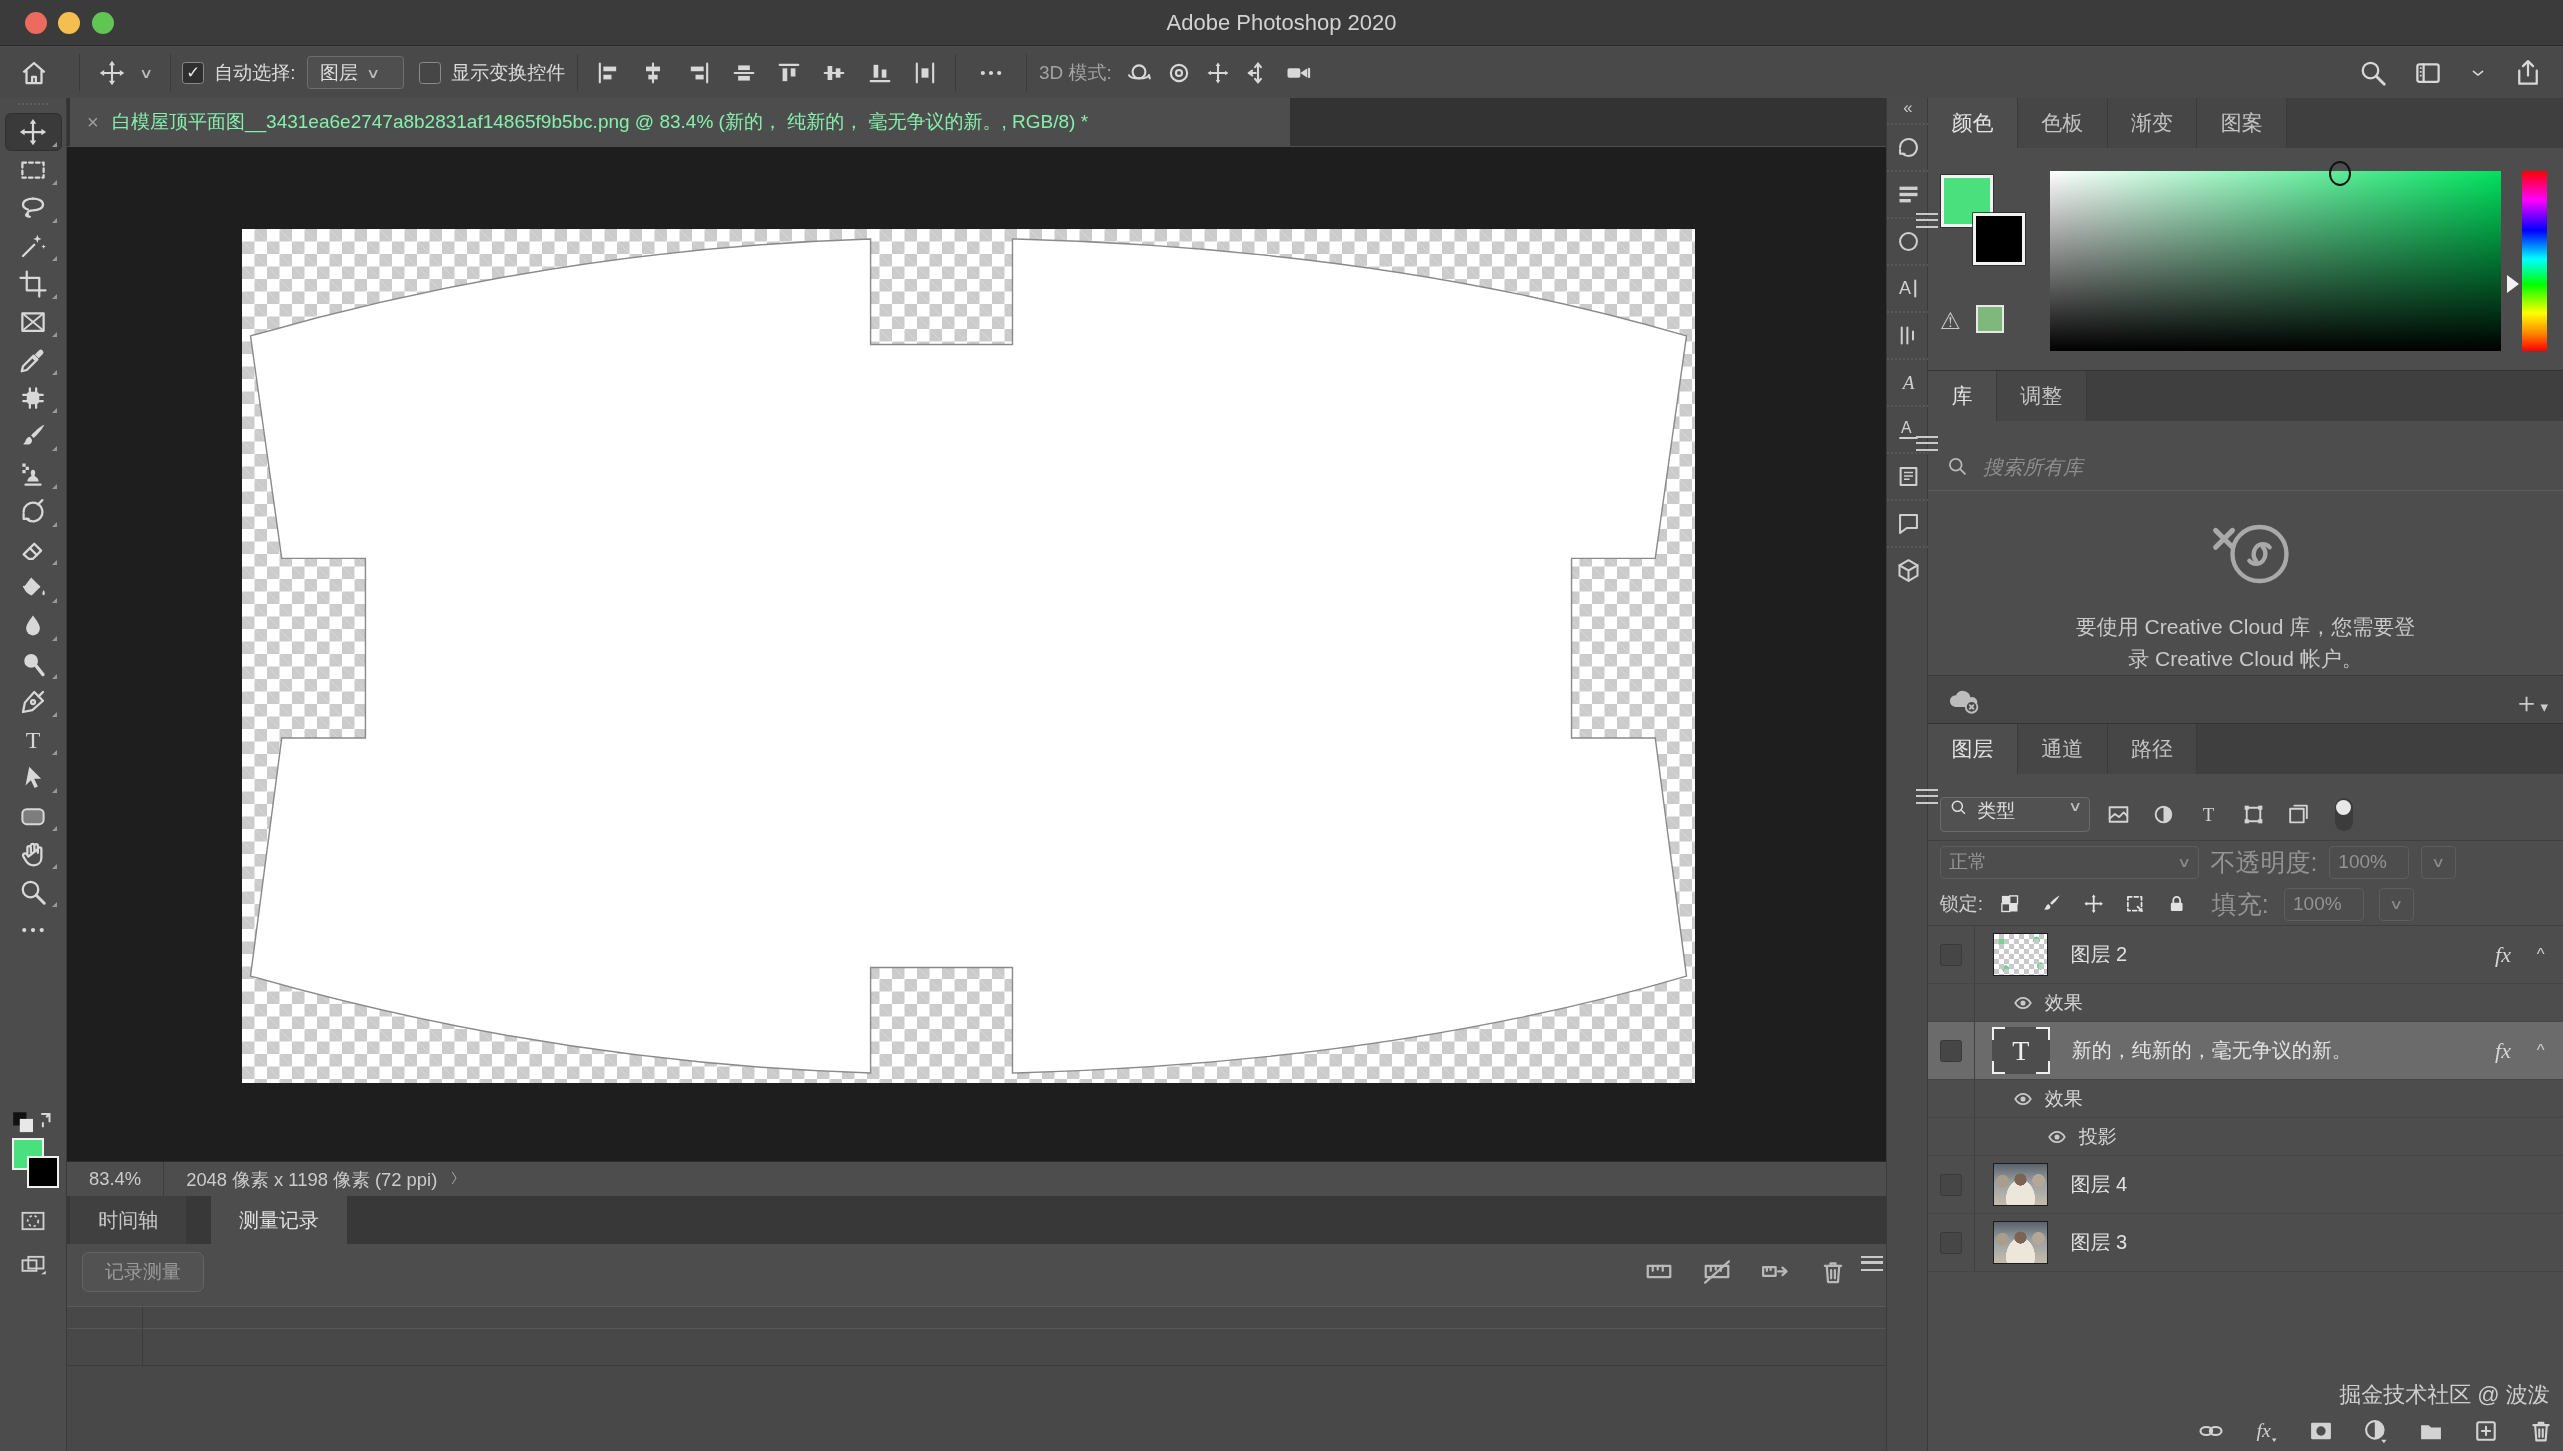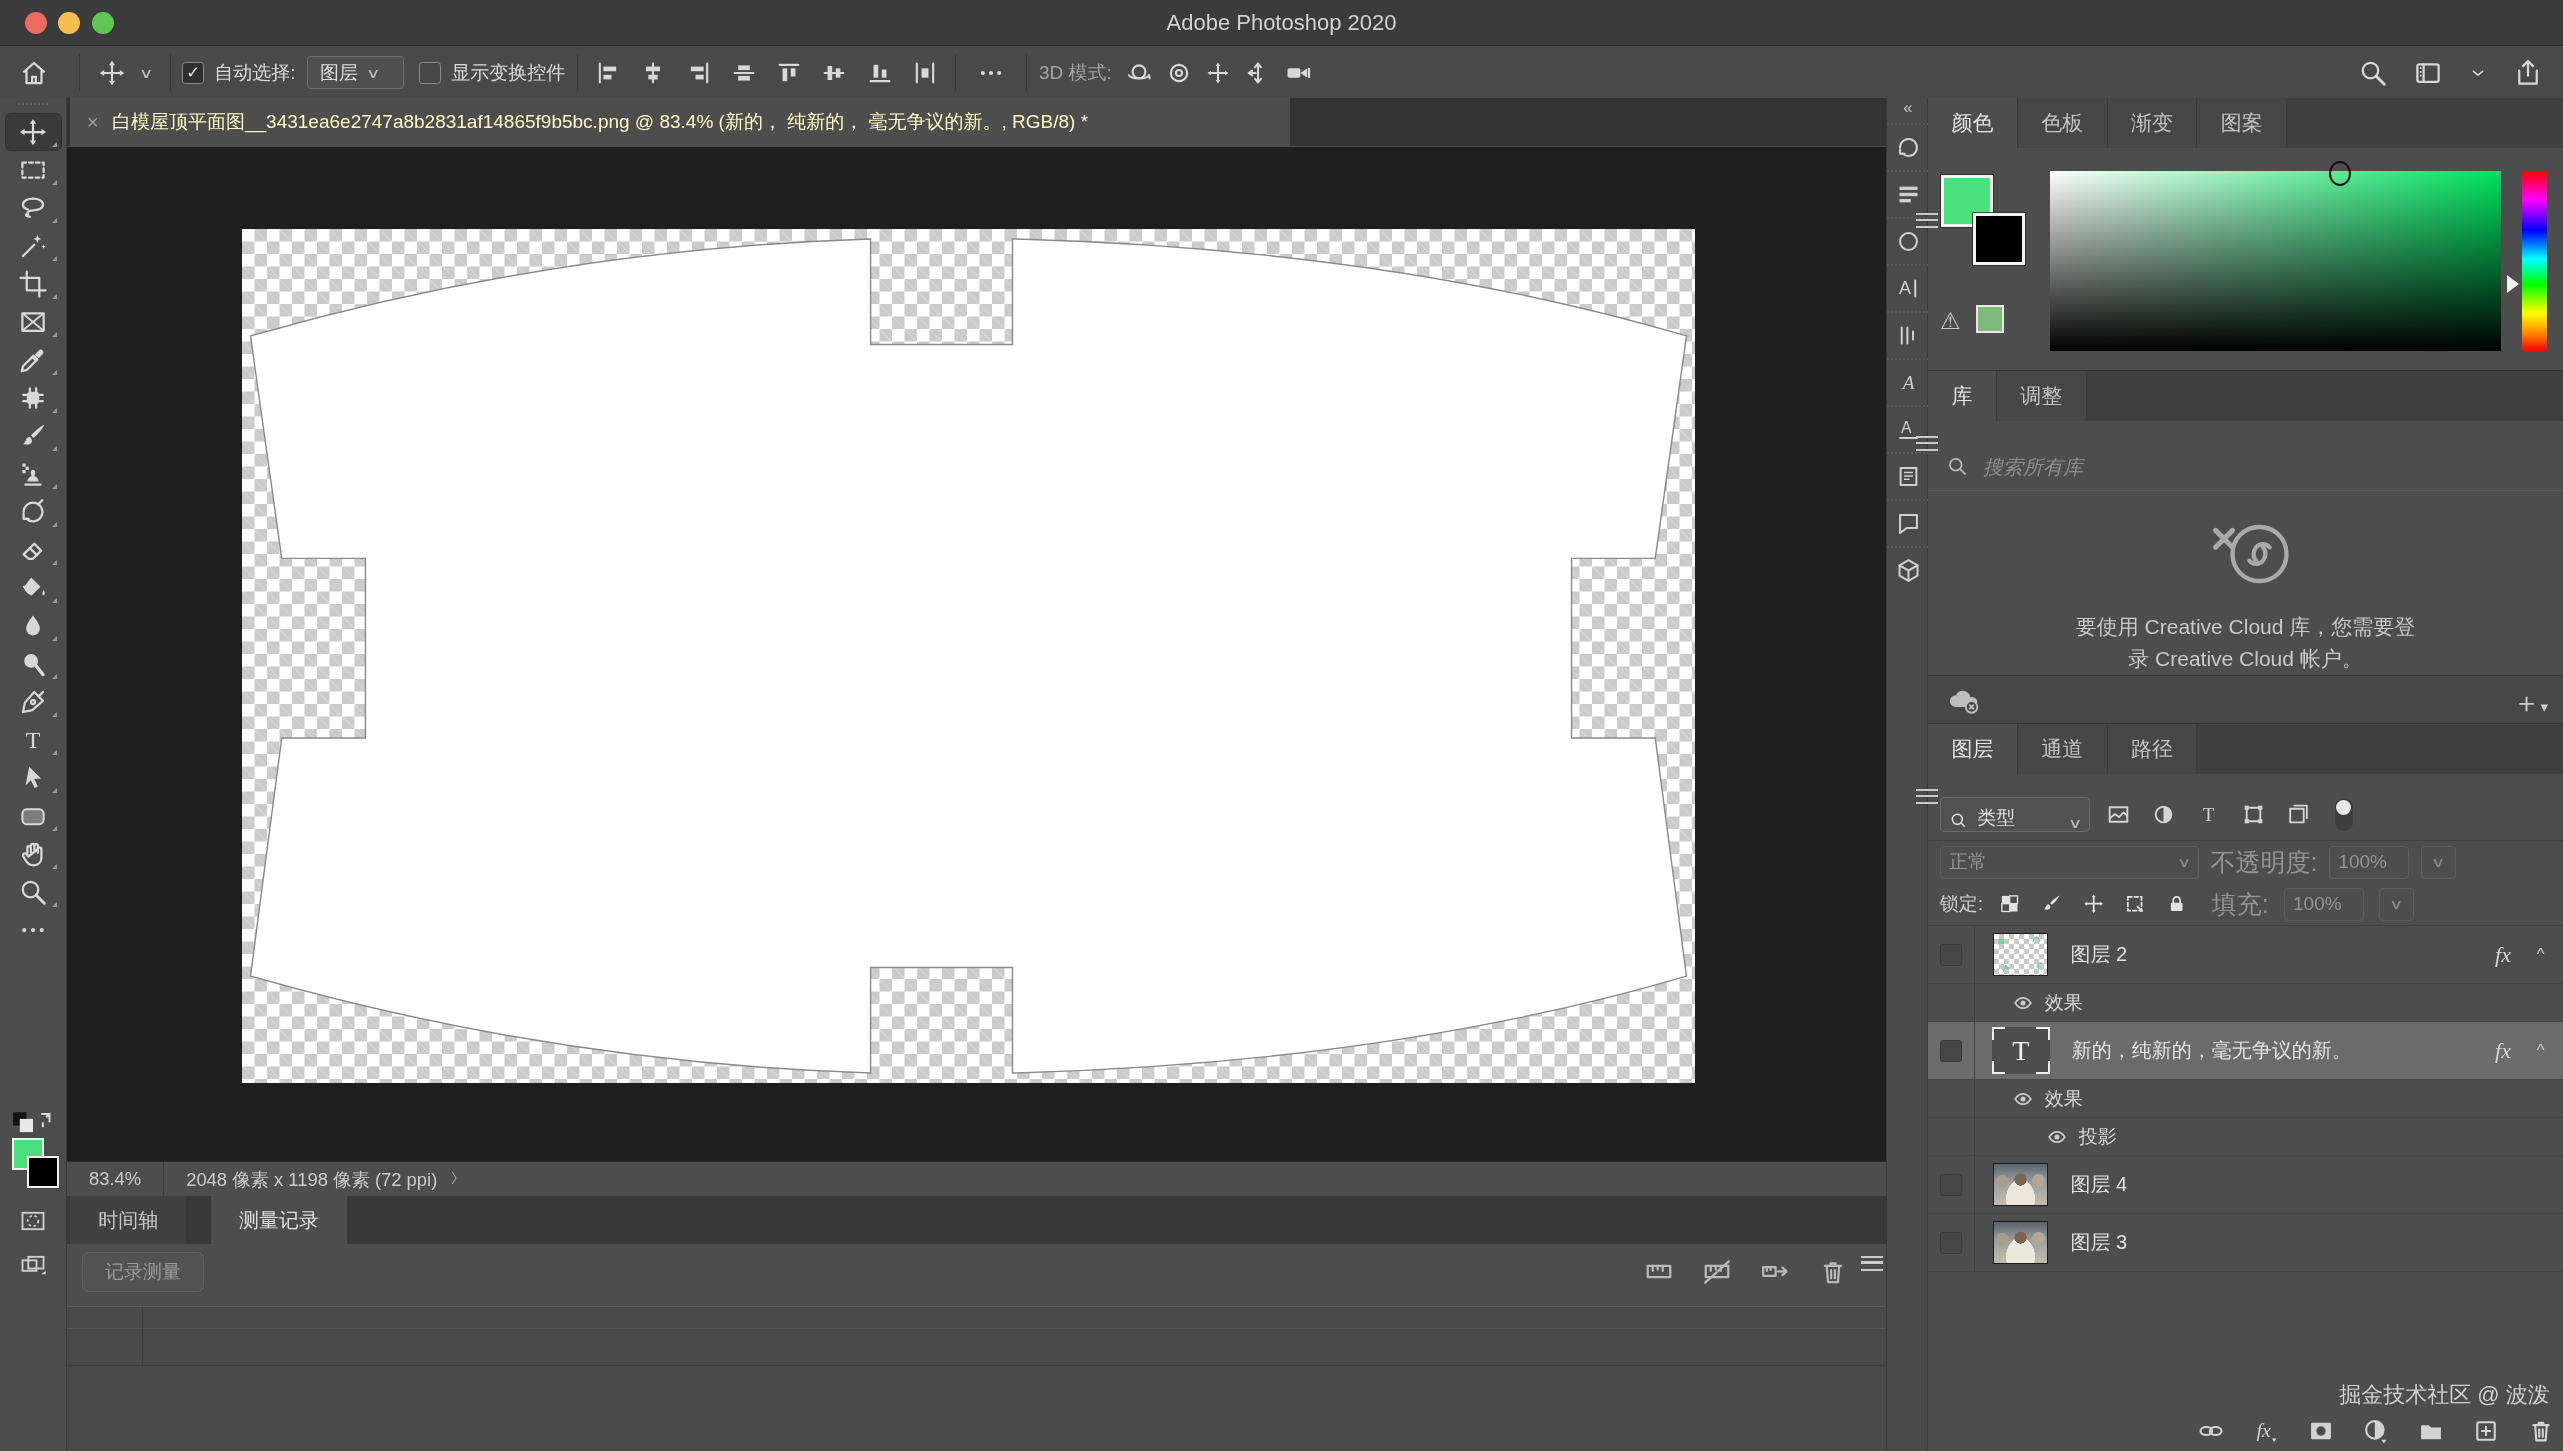--- a/index.html
+++ b/index.html
@@ -46,21 +46,21 @@
   #fg-swatch { position:absolute; left:0; top:0; width:32px; height:32px; border:2.5px solid #f0f0f0; }
   #bg-swatch { position:absolute; left:15px; top:18.4px; width:32px; height:32px; border:2.5px solid #f0f0f0; background:#000; }
   .tool-extra { position:absolute; left:8.3px; width:50px; height:33px; color:#cfcfcf; display:flex;
     align-items:center; justify-content:center; }
 
   
   #doc-tabbar { position:absolute; left:67px; top:98px; width:1819px; height:48px; background:#333333; }
   #doc-tab { position:absolute; left:3.3px; top:0; height:48px; width:1220px; background:#4d4d4d;
     display:flex; align-items:center; gap:13.3px; padding:0 16.7px; }
   #doc-tab .close { color:#9f9f9f; font-size:20px; }
-  #doc-tab .title { font-size:19px; color:#fef9c3; white-space:nowrap; overflow:hidden; }
+  #doc-tab .title { font-size:19px; color:#86efac; white-space:nowrap; overflow:hidden; }
 
   #pasteboard { position:absolute; left:67px; top:147px; width:1819px; height:1015px; background:#1e1e1e; }
   #doc-canvas { position:absolute; left:175px; top:82px; width:1453px; height:854px;
     background-color:#fff;
     background-image:
       linear-gradient(45deg,#cbcbcb 25%,transparent 25%,transparent 75%,#cbcbcb 75%),
       linear-gradient(45deg,#cbcbcb 25%,transparent 25%,transparent 75%,#cbcbcb 75%);
     background-size:25px 25px; background-position:0 0,12.5px 12.5px; }
   #doc-canvas svg { width:100%; height:100%; }
 
@@ -130,21 +130,21 @@
   #lib-footer { position:absolute; left:0; bottom:0; width:100%; height:48px; background:#474747;
     border-top:0.8px solid #3a3a3a; }
   #lib-cloud { position:absolute; left:16.7px; top:10px; color:#bdbdbd; }
   #lib-add { position:absolute; right:15px; top:8.3px; color:#c9c9c9; font-size:28px; }
 
   
   #layers-panel { position:relative; height:726px; }
   #lp-filter-row { position:relative; height:52px; display:flex; align-items:center; padding:0 11.7px; gap:16.7px;
     border-bottom:0.8px solid #404040; }
   #lp-type-dd { height:35px; width:150px; border:0.8px solid #6b6b6b; border-radius:4.2px; background:#515151;
-    display:flex; align-items:flex-end; gap:8.3px; padding:0 8.3px; font-size:19px; color:#dedede; }
+    display:flex; align-items:flex-start; gap:8.3px; padding:0 8.3px; font-size:19px; color:#dedede; }
   .lp-filter-icon { color:#d3d3d3; }
   #lp-toggle { width:18.4px; height:33px; background:#3c3c3c; border-radius:10px; position:relative; margin-left:6.7px; }
   #lp-toggle::before { content:""; position:absolute; left:1.7px; top:1.7px; width:15px; height:15px; background:#e8e8e8; border-radius:50%; }
   #lp-blend-row { position:relative; height:42px; display:flex; align-items:center; padding:0 11.7px; gap:11.7px; }
   .dd-disabled { height:33px; border:0.8px solid #5e5e5e; border-radius:4.2px; background:#4d4d4d; color:#949494;
     display:flex; align-items:center; justify-content:space-between; padding:0 8.3px; font-size:19px; }
   .lbl-dim { font-size:25px; color:#949494; }
   #lp-lock-row { position:relative; height:43px; display:flex; align-items:center; padding:0 11.7px; gap:15px;
     border-bottom:0.8px solid #404040; }
   #lp-lock-row .ic { color:#e3e3e3; }

